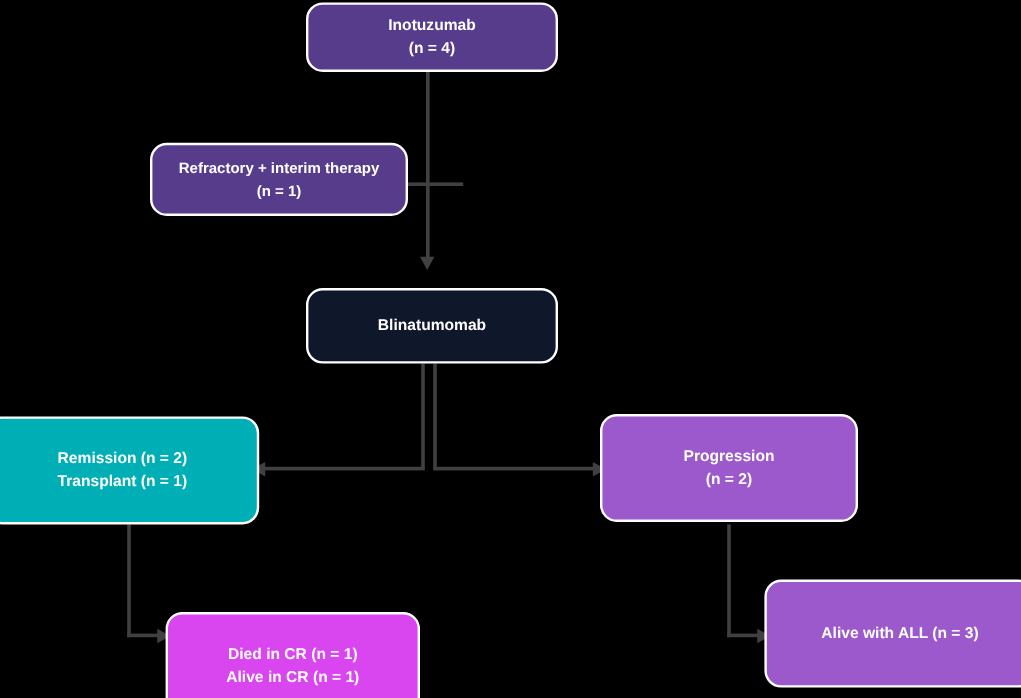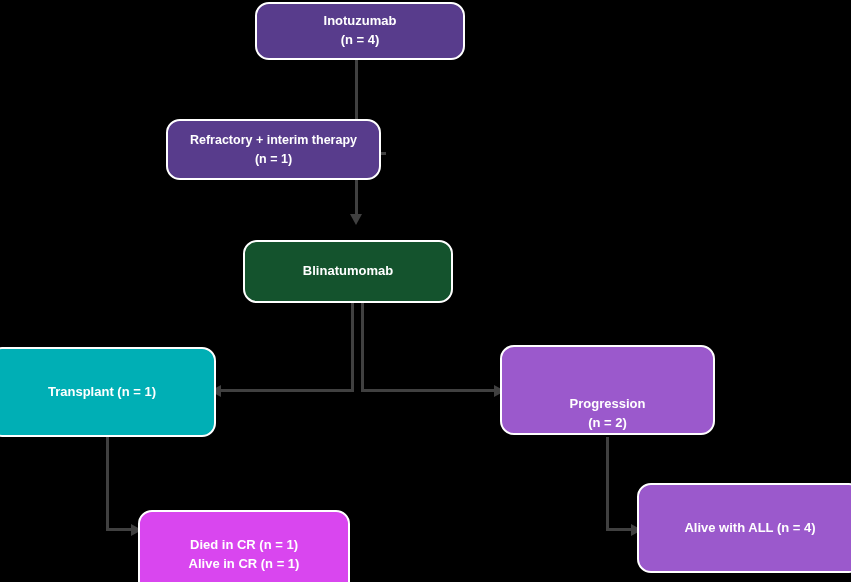--- a/index.html
+++ b/index.html
@@ -86,41 +86,42 @@
 
   <div class="vline" style="left:606px; top:437px; width:3px; height:94px;"></div>
   <div class="hline" style="left:606px; top:528px; width:28px; height:3px;"></div>
   <div class="arrow-right" style="left:631px; top:524px;"></div>
 
   <div class="node" style="left:255px; top:2px; width:210px; height:58px; background:#583C8C; font-size:13px;">
     <span class="line1 bold">Inotuzumab</span>
     <span class="line2 reg">(n = 4)</span>
   </div>
 
-  <div class="node" style="left:125px; top:119px; width:215px; height:61px; background:#583C8C; font-size:12.5px;margin-left:41px;">
+  <div class="node" style="left:125px; top:119px; width:215px; height:61px; background:#583C8C; font-size:12.5px;">
     <span class="line1 bold">Refractory + interim therapy</span>
     <span class="line2 reg">(n = 1)</span>
   </div>
 
 
-  <div class="node" style="left:243px; top:240px; width:210px; height:63px; background:#14532d; font-size:13px;">
+  <div class="node" style="left:255px; top:240px; width:210px; height:63px; background:#0f172a; font-size:13px;">
     <span class="line1 bold">Blinatumomab</span>
   </div>
 
   <div class="node" style="left:-12px; top:347px; width:228px; height:90px; background:#00AFB5; font-size:13px;">
+    <span class="line1"><span class="bold">Remission</span><span class="reg"> (n = 2)</span></span>
     <span class="line2"><span class="bold">Transplant</span><span class="reg"> (n = 1)</span></span>
   </div>
 
-  <div class="node" style="left:500px; top:345px; width:215px; height:90px; background:#9B59CC; font-size:13px;justify-content:flex-end;">
+  <div class="node" style="left:500px; top:345px; width:215px; height:90px; background:#9B59CC; font-size:13px;">
     <span class="line1 bold">Progression</span>
     <span class="line2 reg">(n = 2)</span>
   </div>
 
   <div class="node" style="left:138px; top:510px; width:212px; height:90px; background:#d946ef; font-size:13px;text-align:center;">
     <span class="line1 reg">Died in CR (n = 1)</span>
     <span class="line2 reg">Alive in CR (n = 1)</span>
   </div>
 
   <div class="node" style="left:637px; top:483px; width:226px; height:90px; background:#9B59CC; font-size:13px;">
-    <span class="line2 reg">Alive with ALL (n = 4)</span>
+    <span class="line2 reg">Alive with ALL (n = 3)</span>
   </div>
 
 </div>
 
 </body></html>

